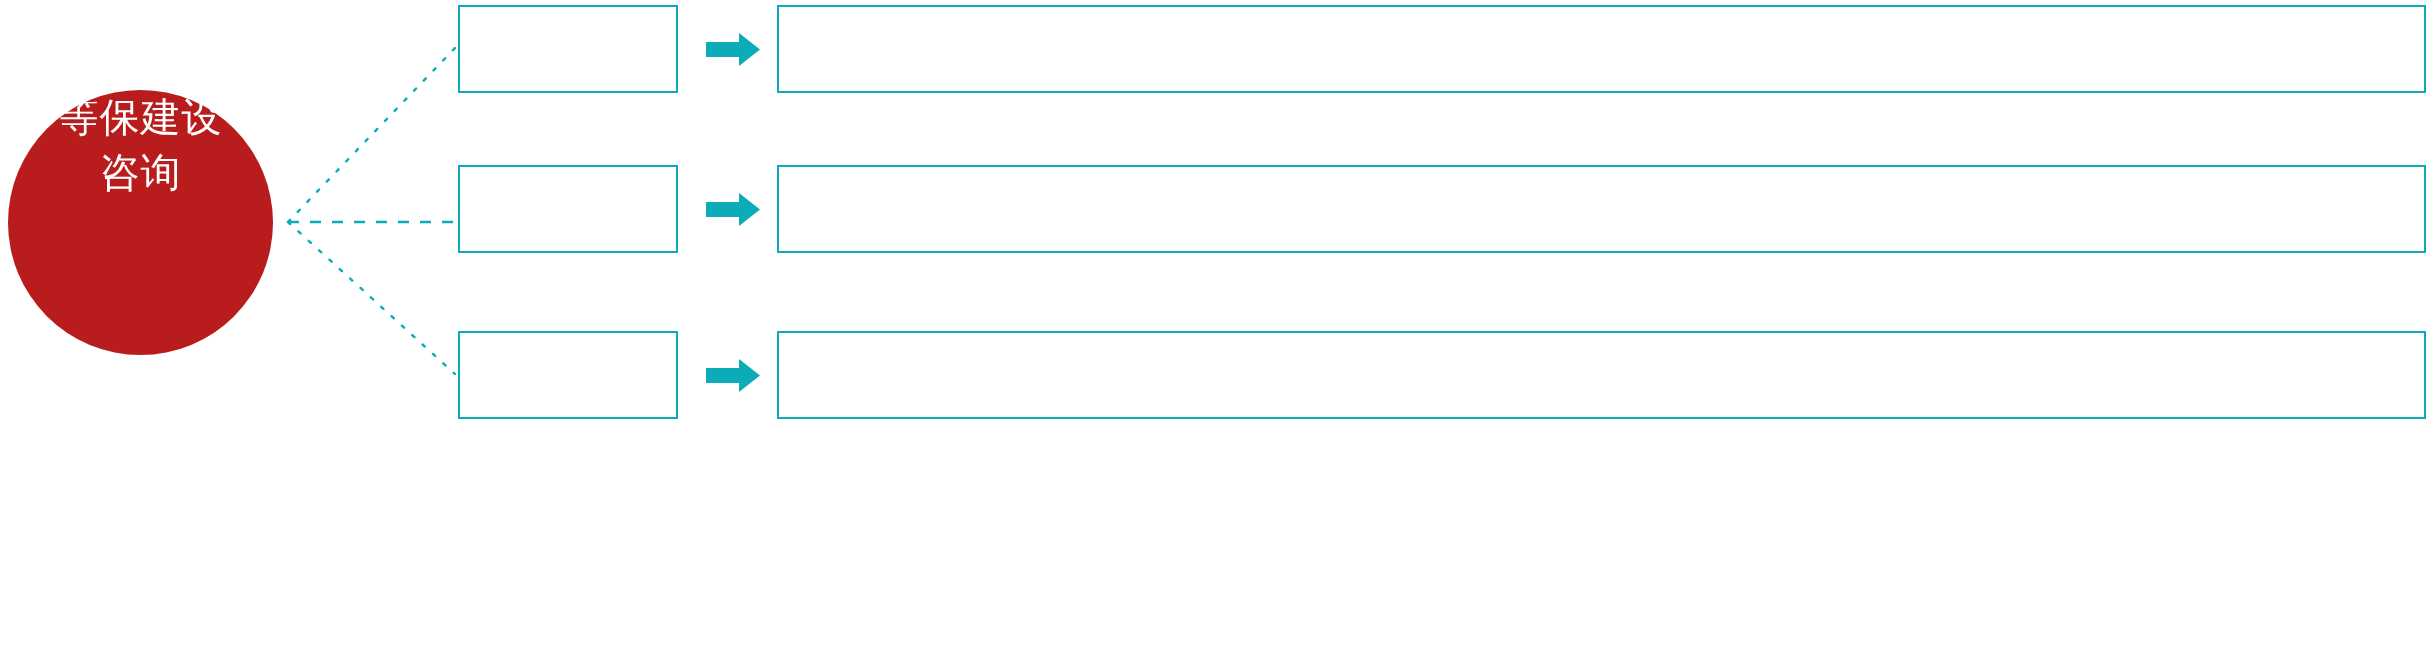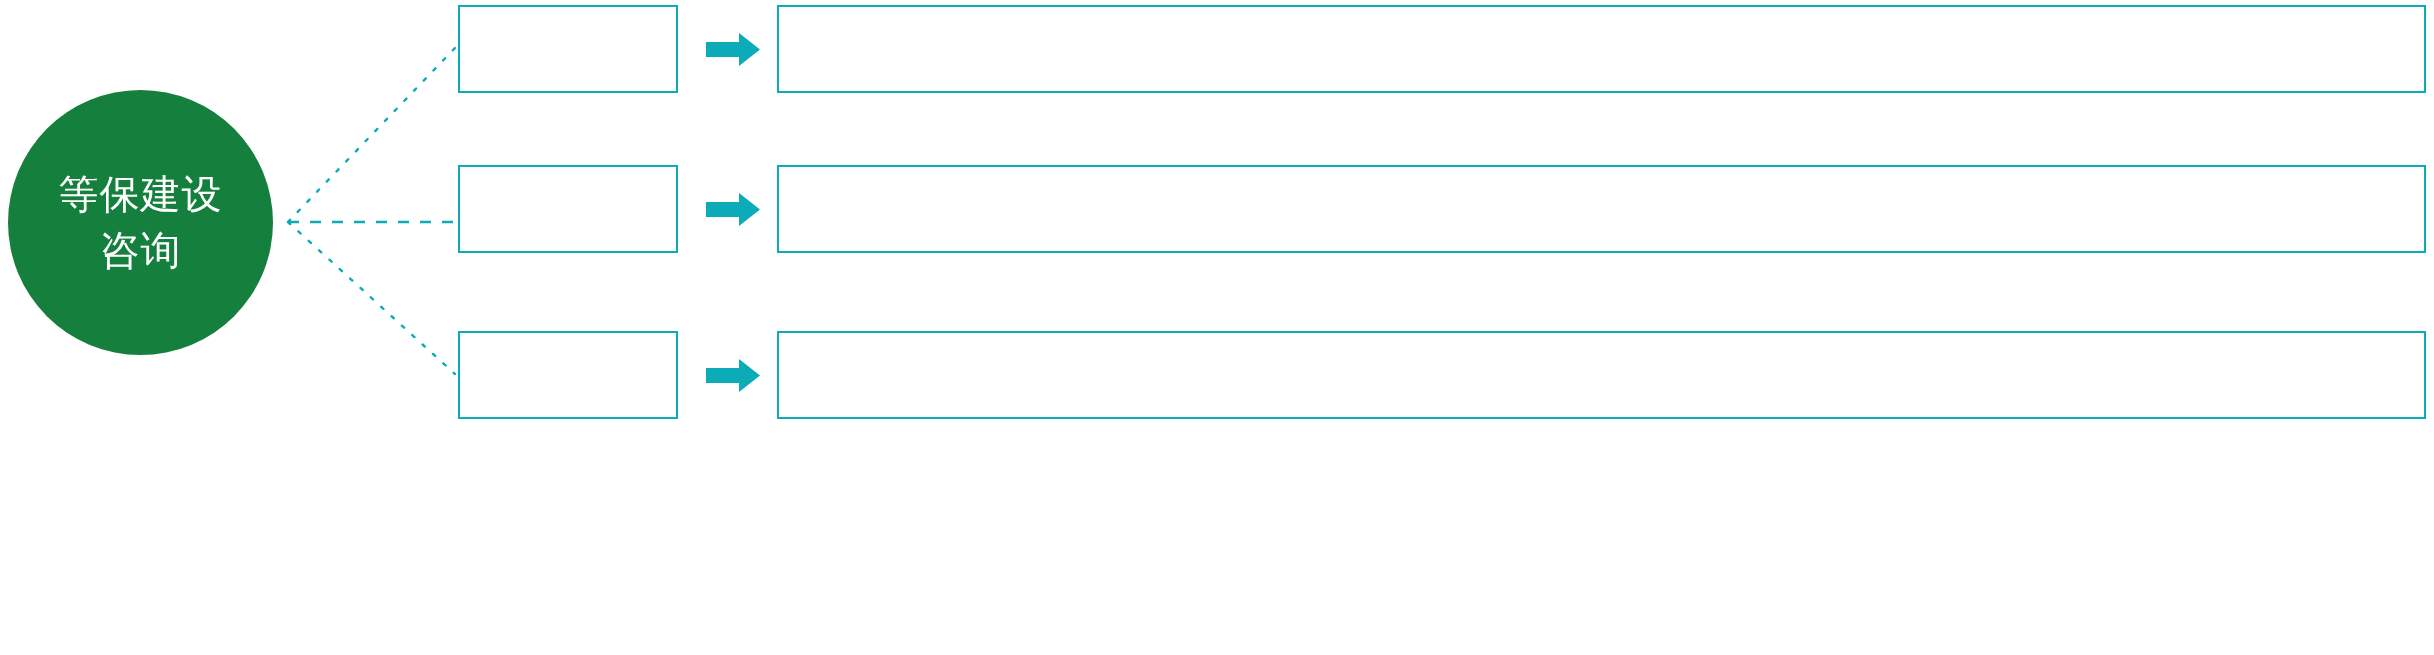--- a/index.html
+++ b/index.html
@@ -20,25 +20,25 @@
   }
 
   
   .hub {
     position: absolute;
     left: 8px;
     top: 90px;
     width: 265px;
     height: 265px;
     border-radius: 50%;
-    background: #15803d;
+    background: #b91c1c;
     display: flex;
     flex-direction: column;
     align-items: center;
-    justify-content: center;
+    justify-content: flex-start;
     box-sizing: border-box;
   }
   .hub-line {
     color: #ffffff;
     font-family: "DejaVu Sans", "Liberation Sans", sans-serif;
     font-size: 40px;
     line-height: 1.38;
     font-weight: 400;
     letter-spacing: 1px;
     white-space: nowrap;

